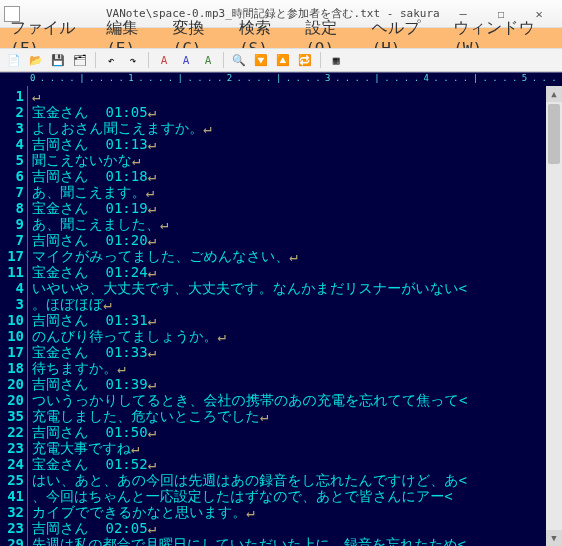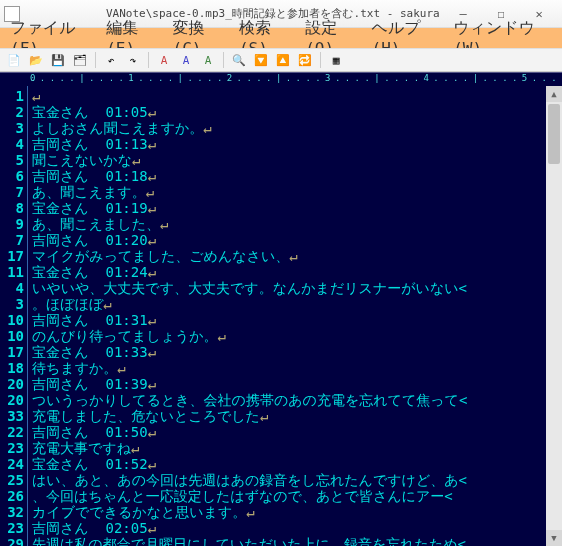--- a/index.html
+++ b/index.html
@@ -189,26 +189,26 @@
       <div>17</div>
       <div>11</div>
       <div>4</div>
       <div>3</div>
       <div>10</div>
       <div>10</div>
       <div>17</div>
       <div>18</div>
       <div>20</div>
       <div>20</div>
-      <div>33</div>
+      <div>35</div>
       <div>22</div>
       <div>23</div>
       <div>24</div>
       <div>25</div>
-      <div>26</div>
+      <div>41</div>
       <div>32</div>
       <div>23</div>
       <div>29</div>
     </div>
   <div class="content" id="content"><div class="line"><span></span><span class="eol">↵</span></div><div class="line"><span>宝金さん  01:05</span><span class="eol">↵</span></div><div class="line"><span>よしおさん聞こえますか。</span><span class="eol">↵</span></div><div class="line"><span>吉岡さん  01:13</span><span class="eol">↵</span></div><div class="line"><span>聞こえないかな</span><span class="eol">↵</span></div><div class="line"><span>吉岡さん  01:18</span><span class="eol">↵</span></div><div class="line"><span>あ、聞こえます。</span><span class="eol">↵</span></div><div class="line"><span>宝金さん  01:19</span><span class="eol">↵</span></div><div class="line"><span>あ、聞こえました、</span><span class="eol">↵</span></div><div class="line"><span>吉岡さん  01:20</span><span class="eol">↵</span></div><div class="line"><span>マイクがみってました、ごめんなさい、</span><span class="eol">↵</span></div><div class="line"><span>宝金さん  01:24</span><span class="eol">↵</span></div><div class="line">いやいや、大丈夫です、大丈夫です。なんかまだリスナーがいない&lt;</div><div class="line"><span>。ほぼほぼ</span><span class="eol">↵</span></div><div class="line"><span>吉岡さん  01:31</span><span class="eol">↵</span></div><div class="line"><span>のんびり待ってましょうか。</span><span class="eol">↵</span></div><div class="line"><span>宝金さん  01:33</span><span class="eol">↵</span></div><div class="line"><span>待ちますか。</span><span class="eol">↵</span></div><div class="line"><span>吉岡さん  01:39</span><span class="eol">↵</span></div><div class="line">ついうっかりしてるとき、会社の携帯のあの充電を忘れてて焦って&lt;</div><div class="line"><span>充電しました、危ないところでした</span><span class="eol">↵</span></div><div class="line"><span>吉岡さん  01:50</span><span class="eol">↵</span></div><div class="line"><span>充電大事ですね</span><span class="eol">↵</span></div><div class="line"><span>宝金さん  01:52</span><span class="eol">↵</span></div><div class="line">はい、あと、あの今回は先週はあの録音をし忘れたんですけど、あ&lt;</div><div class="line">、今回はちゃんと一応設定したはずなので、あとで皆さんにアー&lt;</div><div class="line"><span>カイブでできるかなと思います。</span><span class="eol">↵</span></div><div class="line"><span>吉岡さん  02:05</span><span class="eol">↵</span></div><div class="line">先週は私の都合で月曜日にしていただいた上に、録音を忘れたため&lt;</div></div>
   <div class="scroll-v">
     <div class="arr up">▲</div>
     <div class="thumb"></div>
     <div class="arr dn">▼</div>
   </div>

